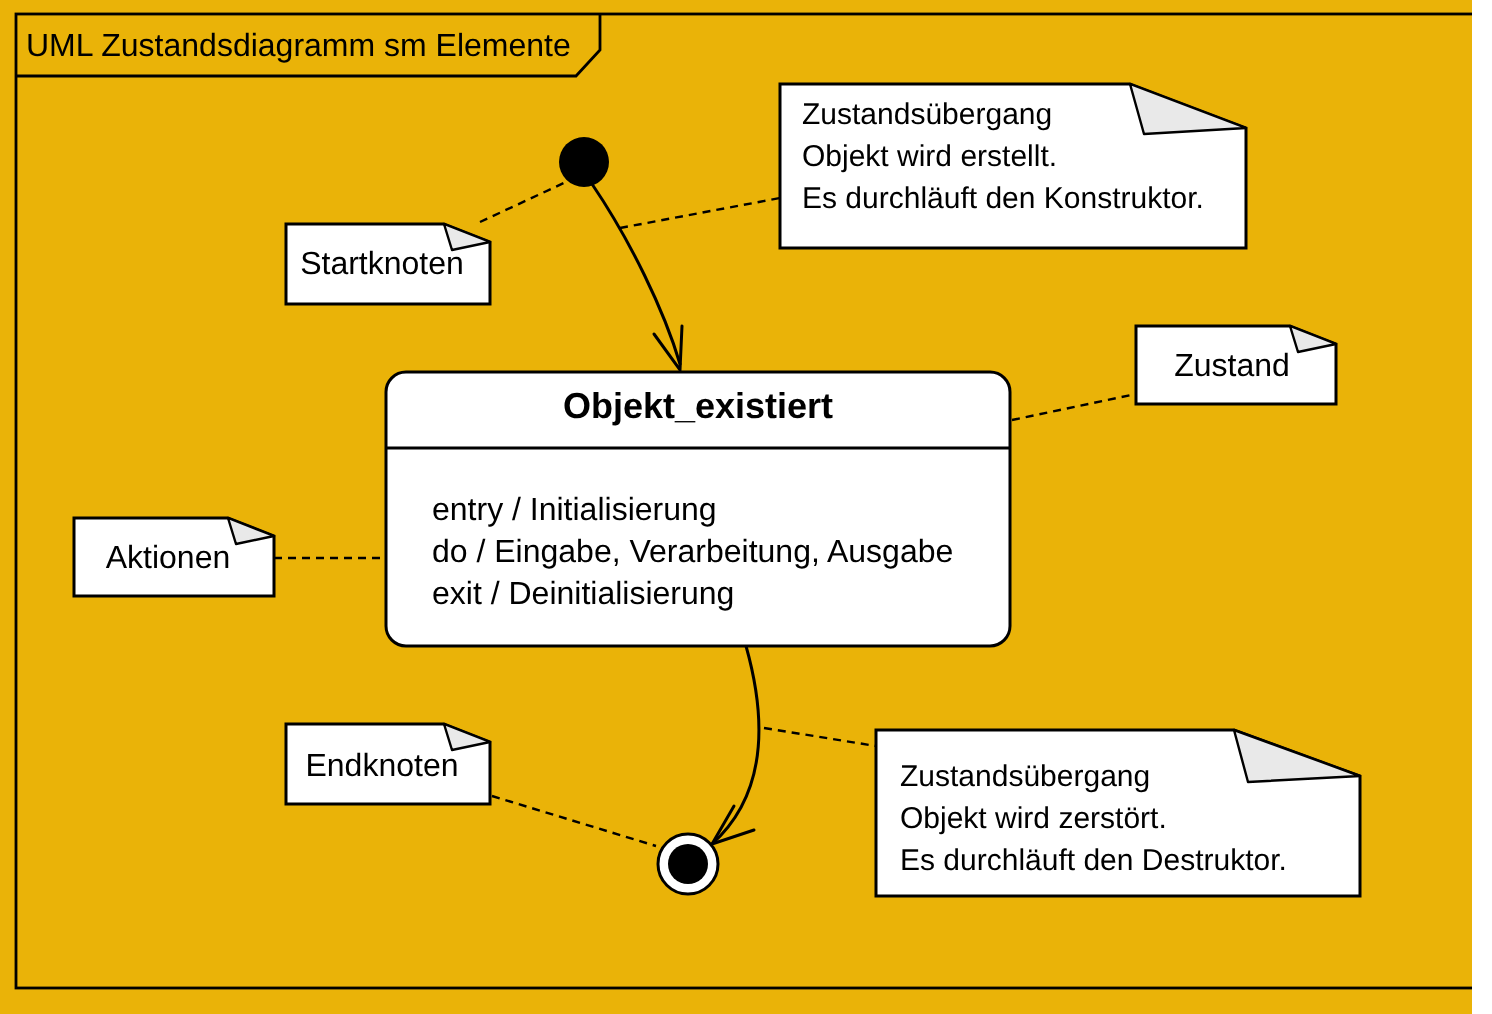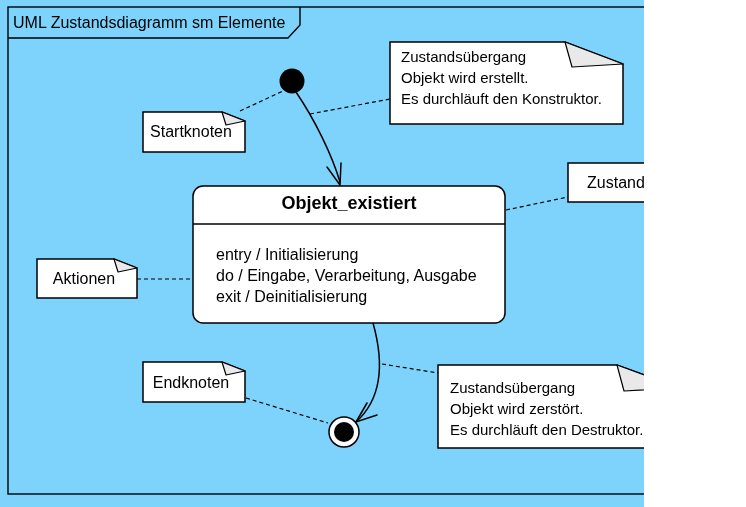--- a/index.html
+++ b/index.html
@@ -2,23 +2,23 @@
 <html><head>
 <meta charset="utf-8">
 <style>
   html, body {
     margin: 0;
     padding: 0;
     background: #ffffff;
   }
   #canvas {
     position: relative;
-    width: 644px;
+    width: 736px;
     height: 507px;
-    background: #7dd3fc;
+    background: #eab308;
     overflow: hidden;
   }
   svg { display: block; }
 
   .shape {
     fill: #ffffff;
     stroke: #000000;
     stroke-width: 1.5;
   }
   .thin {

